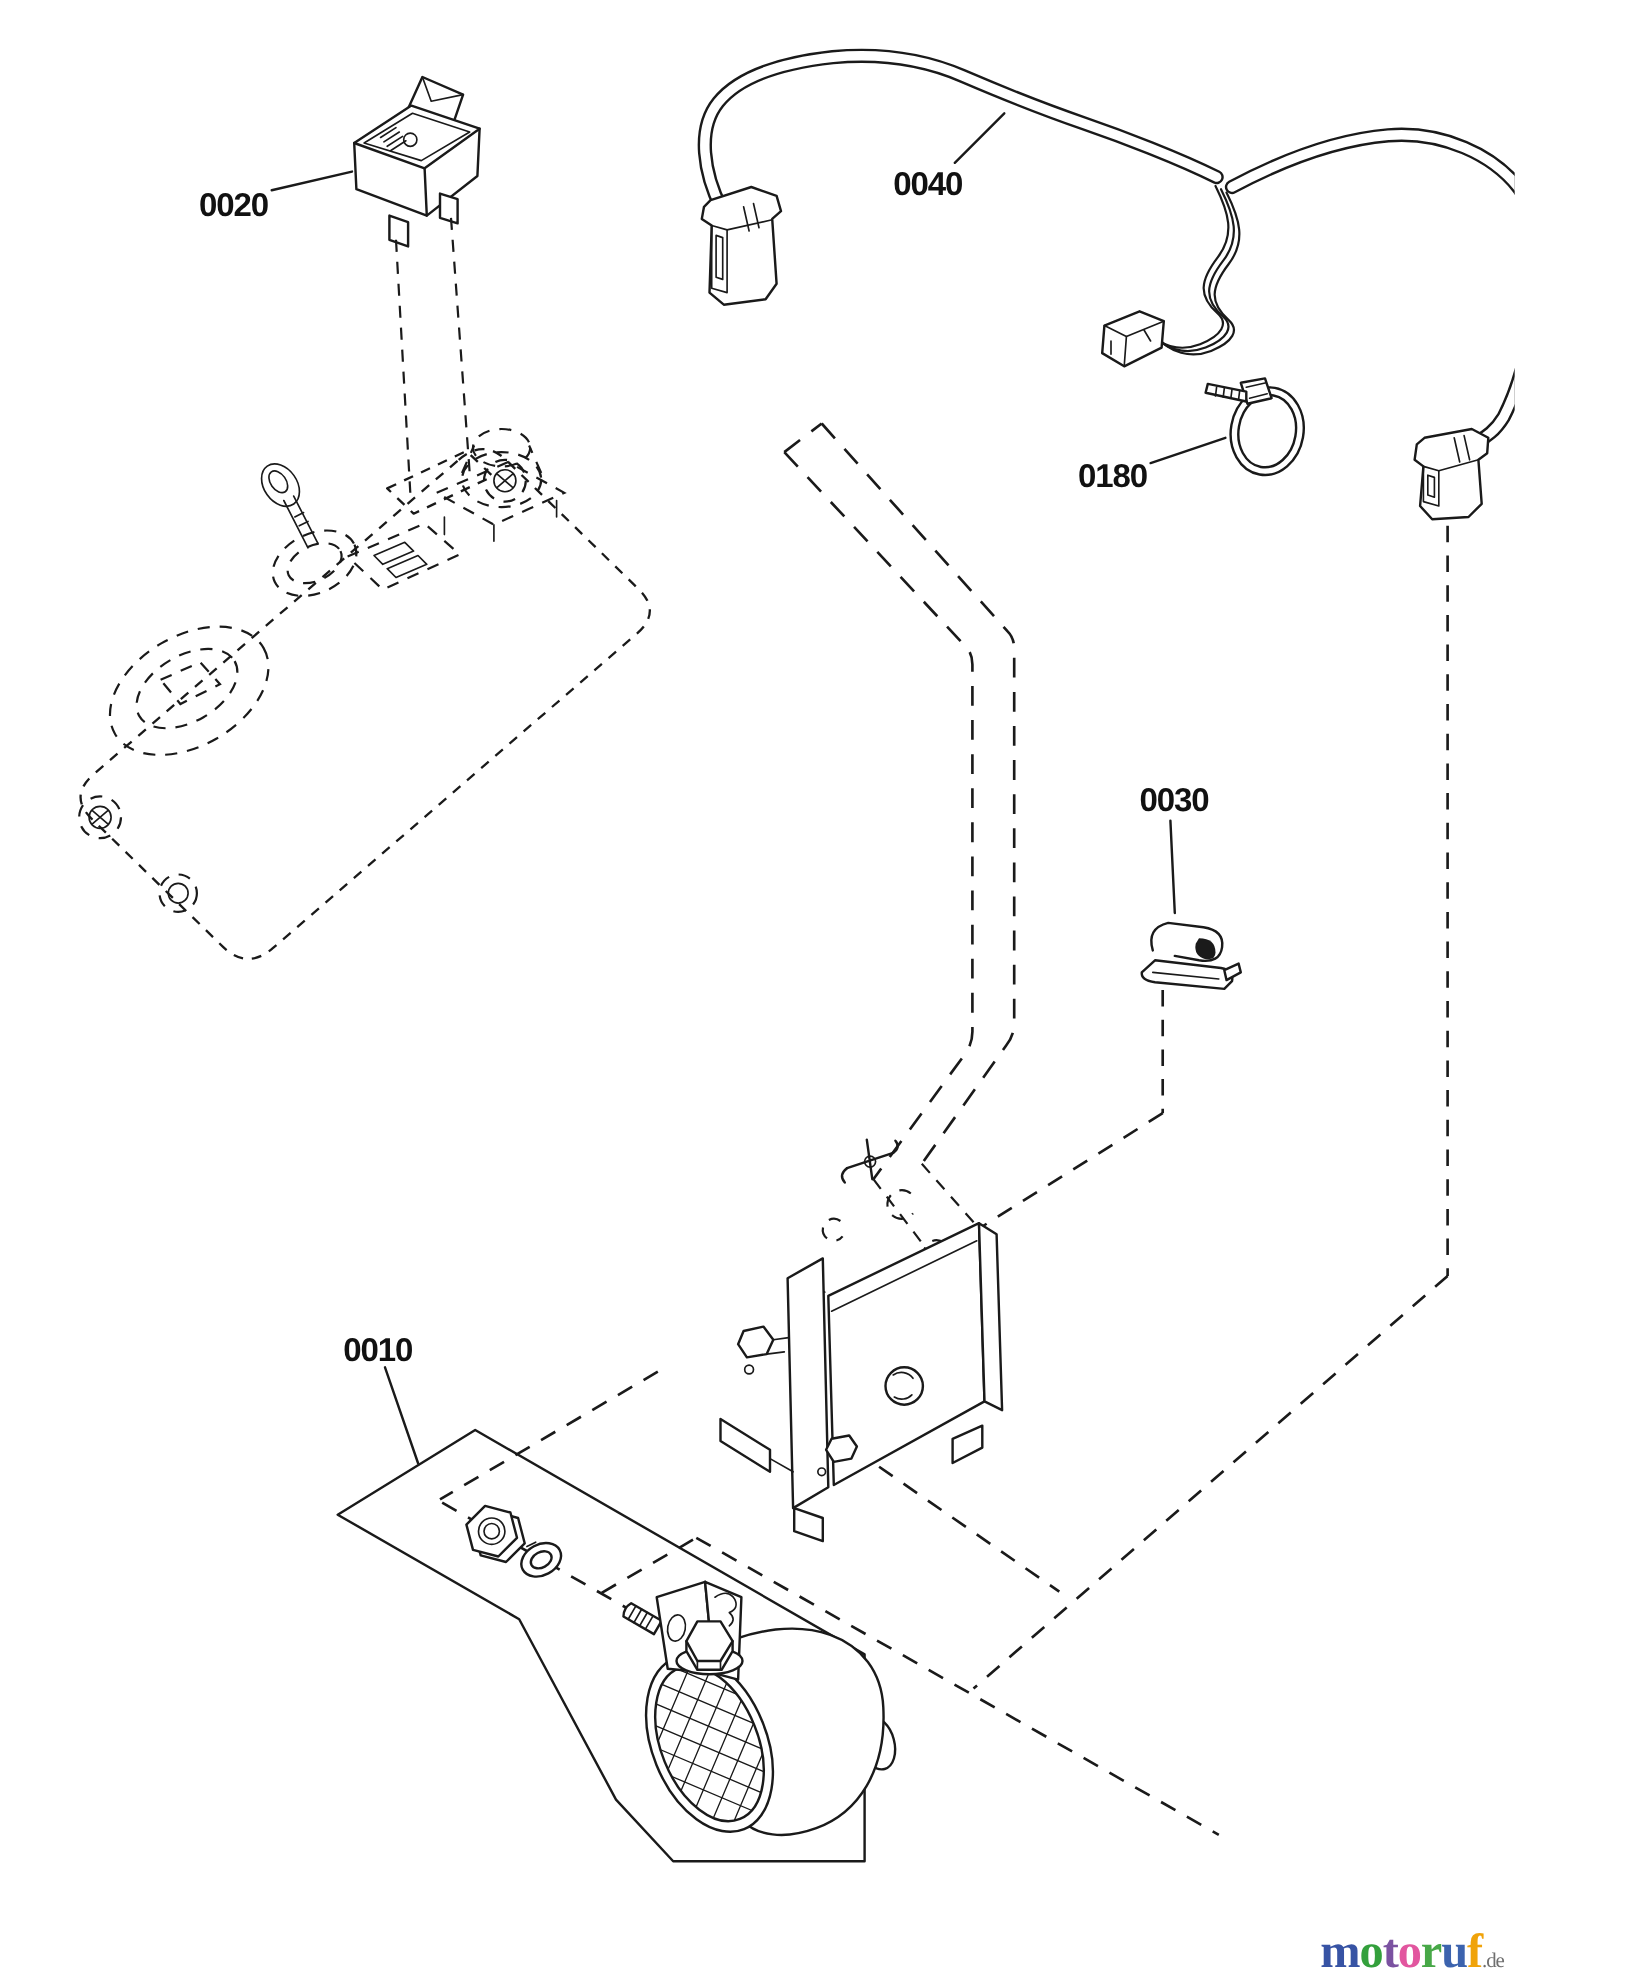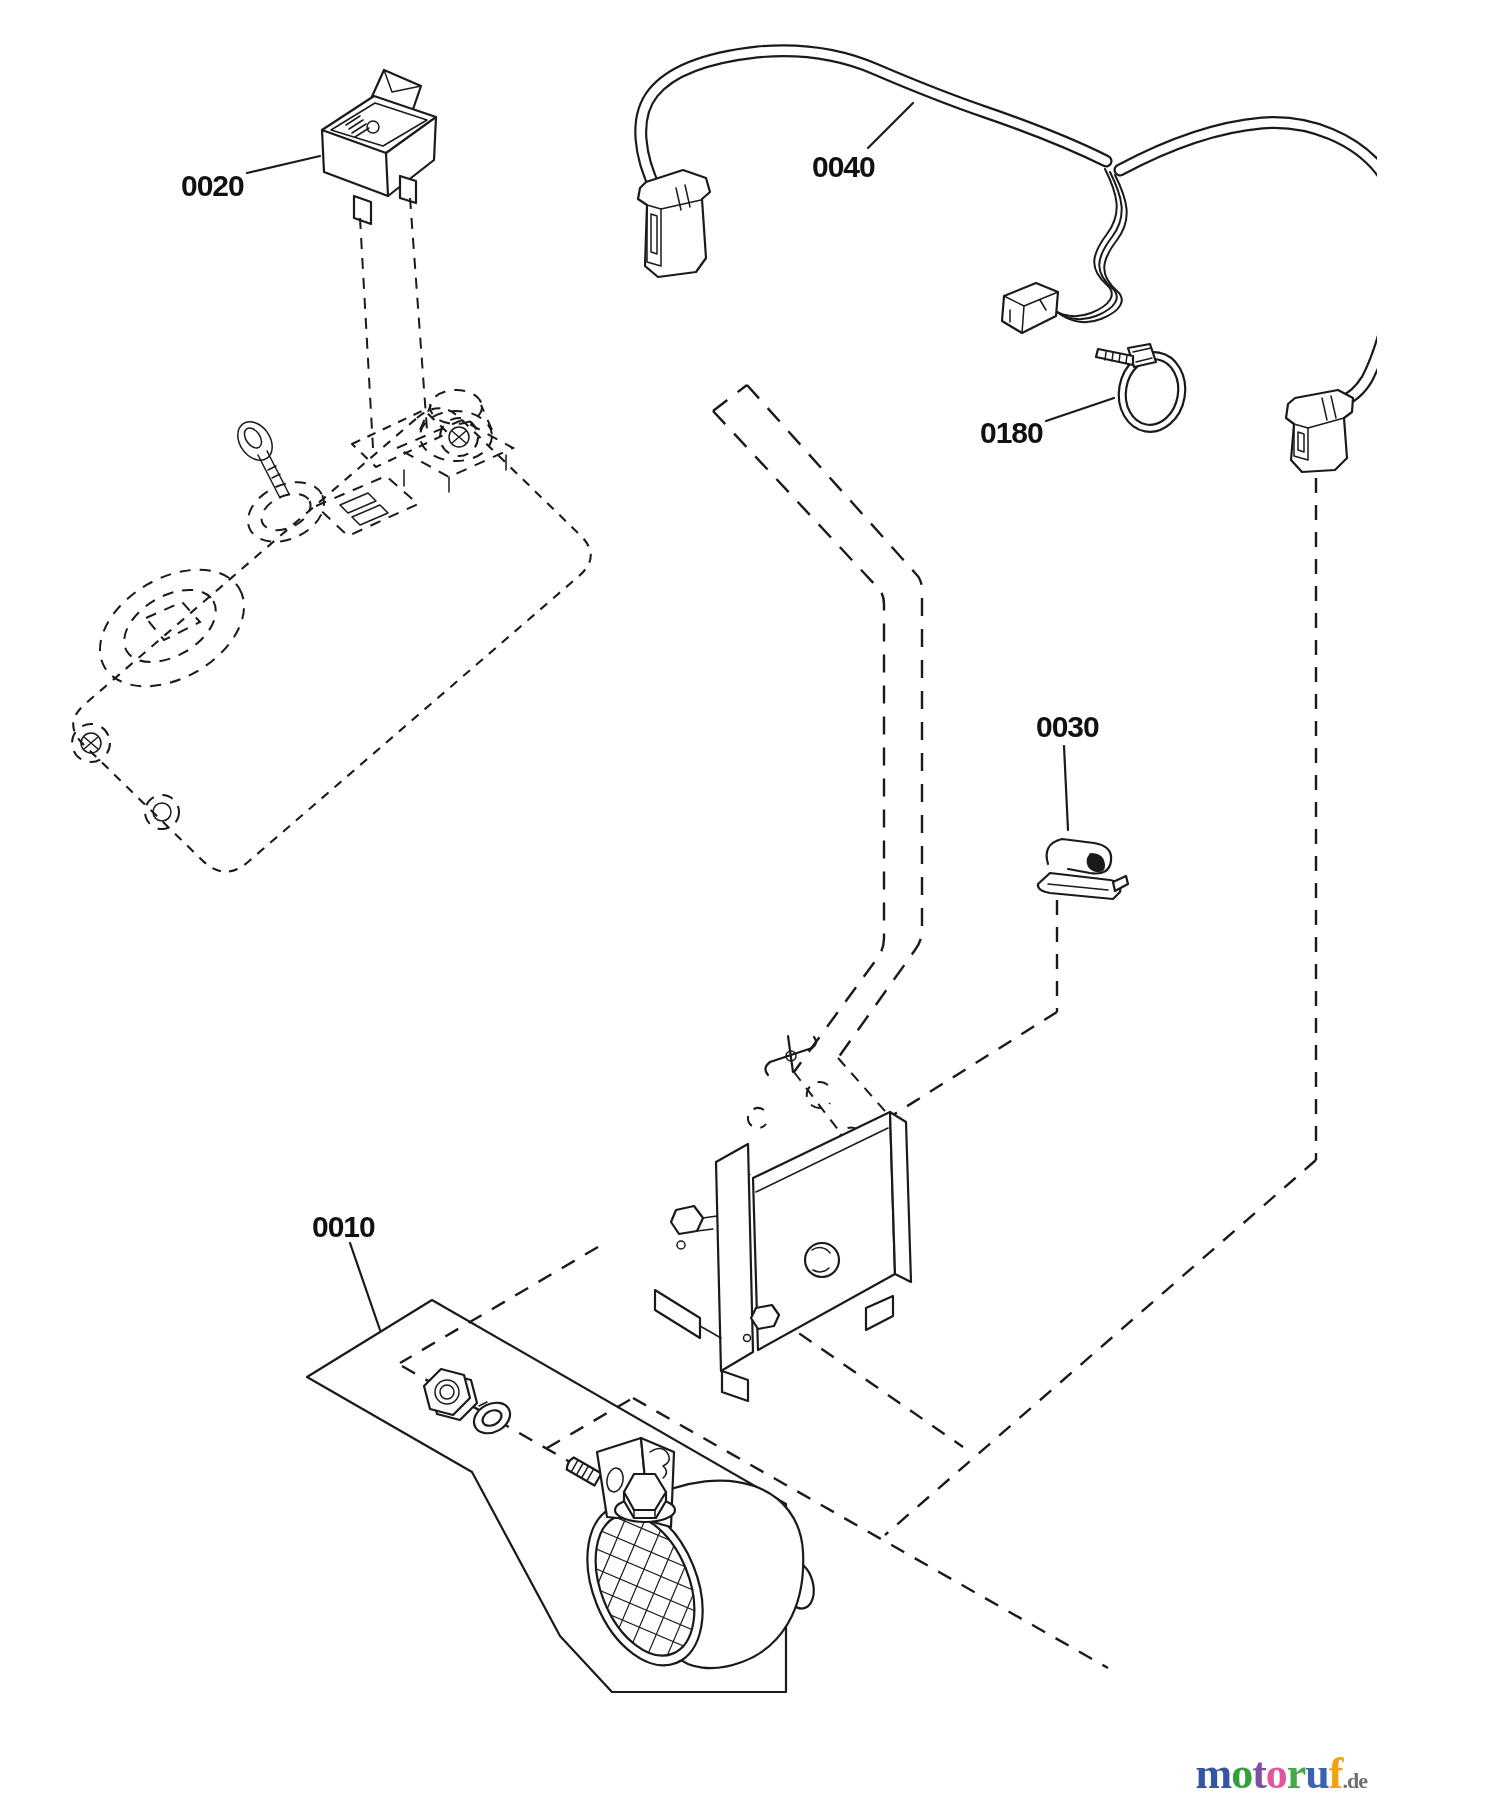--- a/index.html
+++ b/index.html
@@ -15,21 +15,21 @@
   .cableIn {fill:none;stroke:#ffffff;stroke-width:8.6;stroke-linecap:round;}
   .wire{fill:none;stroke:#1a1a1a;stroke-width:2;stroke-linecap:round;}
   .dshP{fill:none;stroke:#1a1a1a;stroke-width:2.1;stroke-dasharray:9 8;stroke-linecap:butt;stroke-linejoin:round;}
   .dshT{fill:none;stroke:#1a1a1a;stroke-width:2.4;stroke-dasharray:18 13;stroke-linecap:butt;}
   .dshG{fill:none;stroke:#1a1a1a;stroke-width:2.4;stroke-dasharray:15 12;stroke-linecap:butt;}
   .dshS{fill:none;stroke:#1a1a1a;stroke-width:2;stroke-dasharray:11 9;stroke-linecap:butt;}
   .lbl{font:bold 30px "Liberation Sans", sans-serif;fill:#111;letter-spacing:-1px;}
   
   #logo{position:absolute;right:10px;bottom:4px;font-family:"Liberation Serif", serif;
         font-weight:bold;font-size:44px;line-height:1;letter-spacing:-1px;}
-  #logo .suffix{font-size:22px;font-weight:bold;}
+  #logo .suffix{font-size:19px;font-weight:normal;}
 </style>
 </head>
 <body>
 
 <div id="stage">
 <svg width="1497" height="1800" viewBox="0 0 1497 1800">
 
   <defs>
     <clipPath id="lensClip">
       <ellipse cx="645" cy="1585" rx="44" ry="74" transform="rotate(-22 645 1585)"></ellipse>

